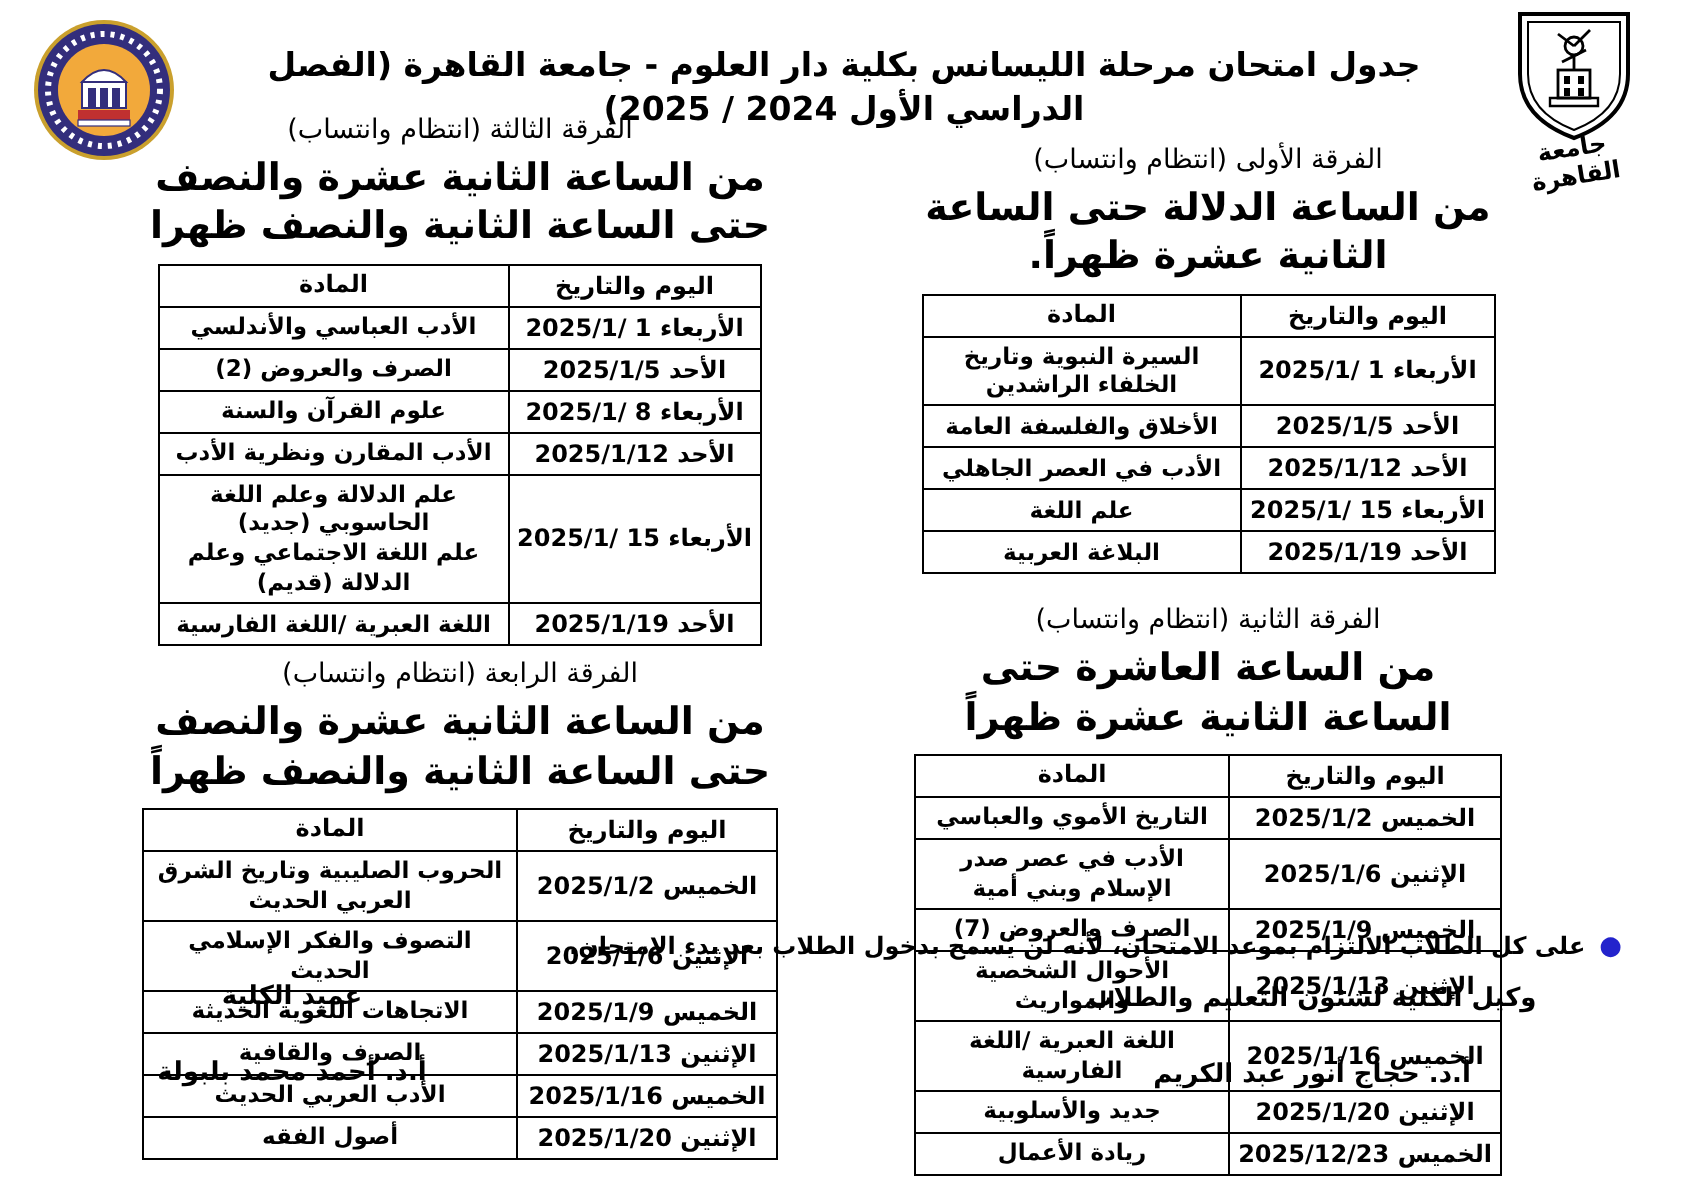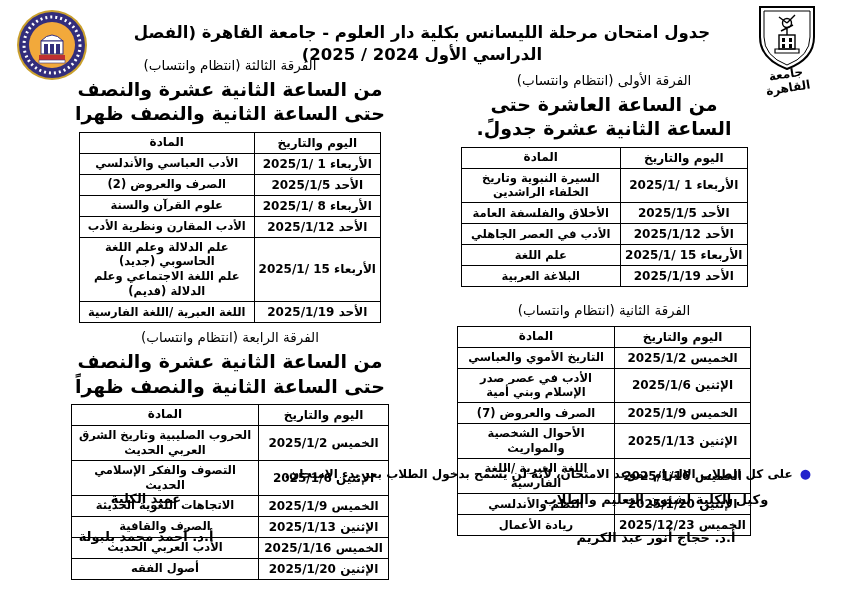--- a/index.html
+++ b/index.html
@@ -86,21 +86,21 @@
     </svg>
     <div class="cu-caption">جامعة القاهرة</div>
   </div>
 
   <div class="doc-title">جدول امتحان مرحلة الليسانس بكلية دار العلوم - جامعة القاهرة (الفصل الدراسي الأول 2024 / 2025)</div>
 
   <div class="col col-right">
 
     <section>
       <div class="sec-title">الفرقة الأولى (انتظام وانتساب)</div>
-      <div class="sec-time">من الساعة العاشرة حتى الساعة الثانية عشرة جدولً.</div>
+      <div class="sec-time">من الساعة الدلالة حتى الساعة الثانية عشرة ظهراً.</div>
       <table class="sched w1">
         <thead>
           <tr>
             <th class="c-date">اليوم والتاريخ</th>
             <th class="c-subj">المادة</th>
           </tr>
         </thead>
         <tbody>
 
         <tr>
@@ -137,20 +137,21 @@
                 <div>البلاغة العربية</div>
                 <div></div>
               </td>
           </tr>
           </tbody>
       </table>
     </section>
 
     <section class="sec-gap">
       <div class="sec-title">الفرقة الثانية  (انتظام وانتساب)</div>
+      <div class="sec-time">من الساعة العاشرة حتى الساعة الثانية عشرة ظهراً</div>
       <table class="sched w2">
         <thead>
           <tr>
             <th class="c-date">اليوم والتاريخ</th>
             <th class="c-subj">المادة</th>
           </tr>
         </thead>
         <tbody>
 
         <tr>
@@ -184,21 +185,21 @@
             <tr>
             <td class="c-date"><span class="day">الخميس</span> <span class="date">2025/1/16</span></td>
             <td class="c-subj">
                 <div>اللغة العبرية  /اللغة الفارسية</div>
                 <div></div>
               </td>
           </tr>
             <tr>
             <td class="c-date"><span class="day">الإثنين</span> <span class="date">2025/1/20</span></td>
             <td class="c-subj">
-                <div>النظم والأندلسي</div>
+                <div>جديد والأسلوبية</div>
                 <div></div>
               </td>
           </tr>
             <tr>
             <td class="c-date"><span class="day">الخميس</span> <span class="date">2025/12/23</span></td>
             <td class="c-subj">
                 <div>ريادة الأعمال</div>
                 <div></div>
               </td>
           </tr>

